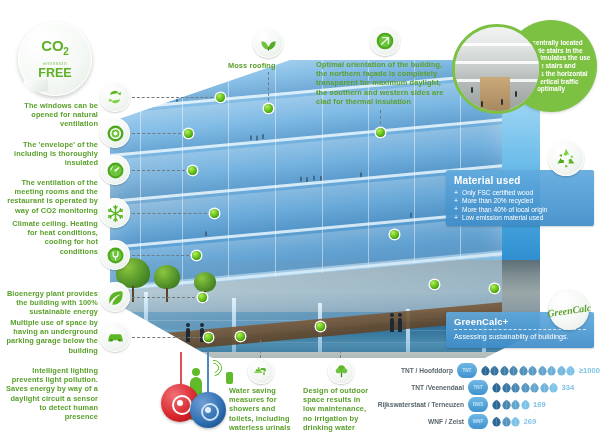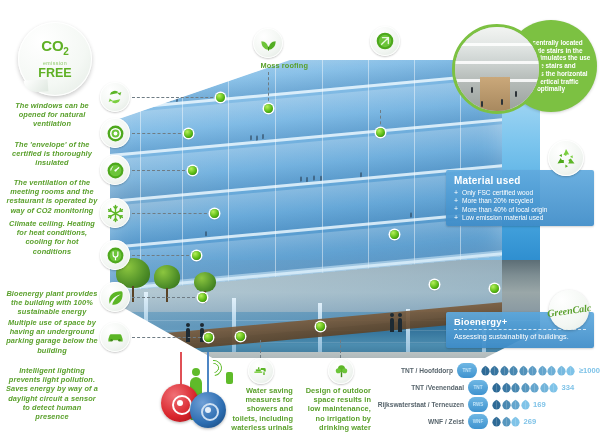--- a/index.html
+++ b/index.html
@@ -56,22 +56,22 @@
      clip-path:polygon(0 0,0 100%,100% 100%);}
   #wedge-tr{left:470px;top:60px;width:70px;height:40px;
      clip-path:polygon(100% 0,100% 100%,0 0);}
   #wedge-br{left:430px;top:330px;width:110px;height:56px;
      clip-path:polygon(100% 0,100% 100%,0 100%);}
   #wedge-bot{left:110px;top:358px;width:430px;height:28px;}
   .hl{position:absolute;background:rgba(255,255,255,.55);height:1px;}
 
   
   .txt{position:absolute;font-size:7.4px;line-height:9.2px;color:#5aa02c;font-weight:bold;letter-spacing:.1px;}
-  .txt.r{text-align:center;font-style:italic;}
-  .txt.c{text-align:right;}
+  .txt.r{text-align:right;}
+  .txt.c{text-align:left;}
 
   .ico{position:absolute;width:30px;height:30px;border-radius:50%;
      background:radial-gradient(circle at 35% 28%, #ffffff, #f2f6f2 58%, #dfe7e0 100%);
      box-shadow:0 1px 2px rgba(0,0,0,.22), inset 0 0 0 1px rgba(255,255,255,.9);
      display:flex;align-items:center;justify-content:center;}
   .ico svg{display:block;}
   .ico.sm{width:26px;height:26px;}
 
   .dash{position:absolute;border-top:1px dashed #6f7c84;height:0;}
   .dashv{position:absolute;border-left:1px dashed #6f7c84;width:0;}
@@ -263,34 +263,35 @@
   <div class="dashv" style="left:268px;top:72px;height:34px"></div>
   <div class="dot" style="left:264px;top:104px"></div>
 
   <div class="ico" style="left:370px;top:26px">
     <svg width="20" height="20" viewBox="0 0 24 24">
       <circle cx="12" cy="12" r="10" fill="#4da81c"></circle>
       <circle cx="12" cy="12" r="7.4" fill="#6cc53a"></circle>
       <path d="M8 16l8-8M9 8h7v7" stroke="#eaf7e0" stroke-width="1.6" fill="none" stroke-linecap="round"></path>
     </svg>
   </div>
+  <div class="txt c" style="left:316px;top:60px;width:130px">Optimal orientation of the building, the northern façade is completely transparent for maximum daylight, the southern and western sides are clad for thermal insulation</div>
   <div class="dashv" style="left:380px;top:110px;height:20px"></div>
   <div class="dot" style="left:376px;top:128px"></div>
 
   <div class="txt r" style="left:6px;top:101px;width:92px">The windows can be opened for natural ventilation</div>
   <div class="ico" style="left:100px;top:82px">
     <svg width="18" height="18" viewBox="0 0 24 24">
       <path d="M5 9a7 7 0 0 1 12-3l-2.5.3L19 10l1.4-4.6-2.2 1" fill="#5cb626"></path>
       <path d="M19 15a7 7 0 0 1-12 3l2.5-.3L5 14l-1.4 4.6 2.2-1" fill="#7bcf40"></path>
     </svg>
   </div>
   <div class="dash" style="left:132px;top:97px;width:86px"></div>
   <div class="dot" style="left:216px;top:93px"></div>
 
-  <div class="txt r" style="left:6px;top:140px;width:92px">The 'envelope' of the certified is thoroughly insulated</div>
+  <div class="txt r" style="left:6px;top:140px;width:92px">The 'envelope' of the including is thoroughly insulated</div>
   <div class="ico" style="left:100px;top:118px">
     <svg width="19" height="19" viewBox="0 0 24 24">
       <circle cx="12" cy="12" r="10" fill="#4da81c"></circle>
       <circle cx="12" cy="12" r="7" fill="#fff"></circle>
       <circle cx="12" cy="12" r="5" fill="#6cc53a"></circle>
       <circle cx="12" cy="12" r="2.4" fill="#fff"></circle>
     </svg>
   </div>
   <div class="dash" style="left:132px;top:133px;width:54px"></div>
   <div class="dot" style="left:184px;top:129px"></div>
@@ -420,21 +421,21 @@
       <path d="M12 3l3.2 5.5h-2.3l-.9 1.6-2.6-1.5 1.3-2.2z" fill="#7bcf40"></path>
       <path d="M20.5 17.5l-6.4.1 1.2-2-1-1.7 2.6-1.5 1.3 2.2z" fill="#5cb626"></path>
       <path d="M3.5 17.6l3.2-5.5 1.1 2h2l.1 3h-2.6z" fill="#4da81c"></path>
       <path d="M11.4 18.6l2.6 1.6-2.6 1.6z" fill="#5cb626"></path>
       <path d="M18.6 9.2l.2 3-2.8-1.4z" fill="#7bcf40"></path>
       <path d="M5.2 9.4l2.6-1.5.1 3z" fill="#4da81c"></path>
     </svg>
   </div>
 
   <div class="bluebox" id="gc-box">
-    <div class="h">Bioenergy+</div>
+    <div class="h">GreenCalc+</div>
     <div class="sep"></div>
     <div class="s">Assessing sustainablity of buildings.</div>
   </div>
   <div id="gc-logo">
     <i>GreenCalc</i>
   </div>
 
   <div id="chart">
     <div class="crow" style="top:0px">
       <div class="clabel">TNT / Hoofddorp</div>

